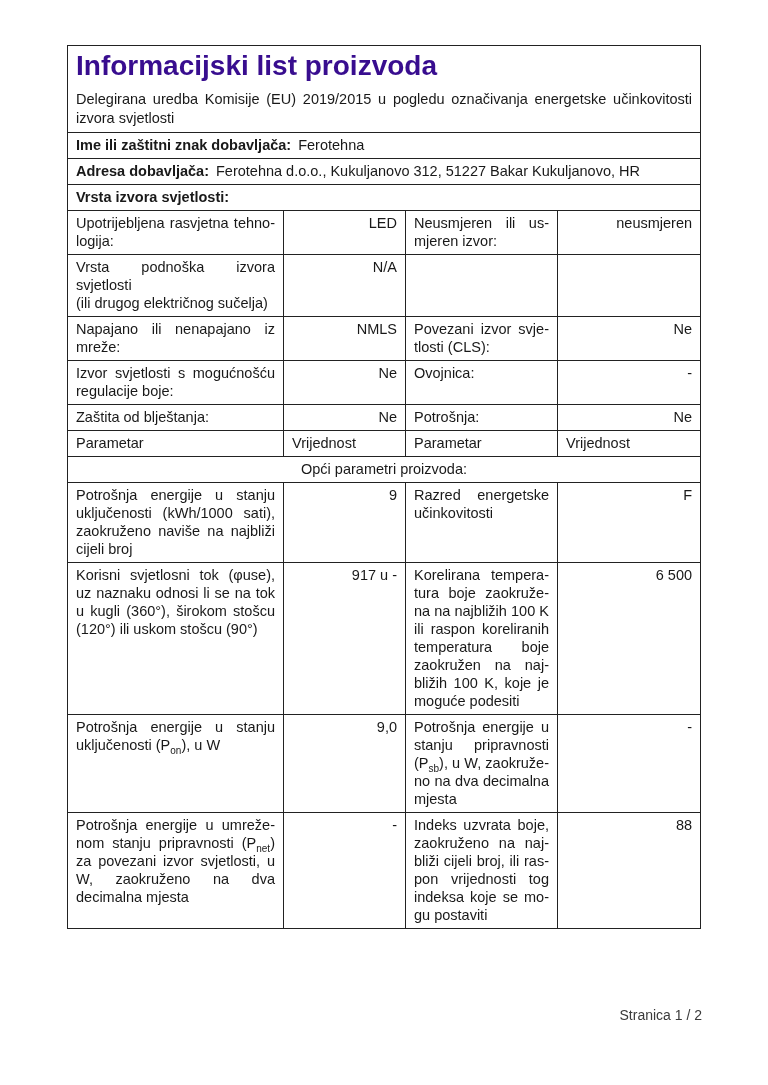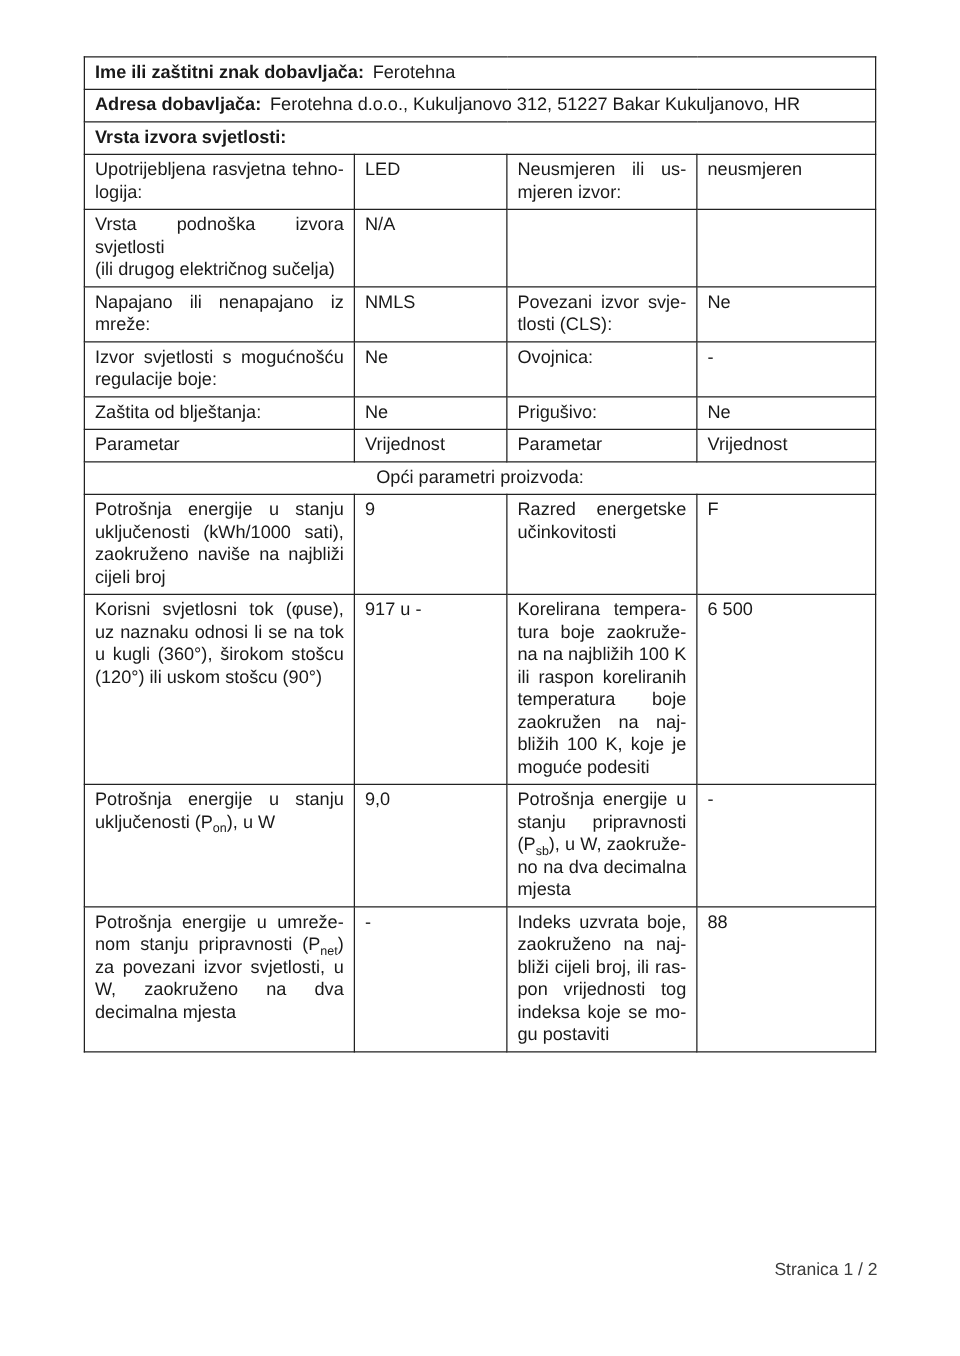--- a/index.html
+++ b/index.html
@@ -43,21 +43,21 @@
     line-height: 19px;
     text-align: justify;
   }
   .kv-cell { padding: 5px 8px; }
   .kv-label { font-weight: bold; }
   .kv-value { margin-left: 7px; }
   .pcell {
     text-align: justify;
     white-space: pre-line;
   }
-  .vcell { text-align: left; margin-top: 16px; }
+  .vcell { text-align: right; margin-top: 16px; }
   .section-cell {
     text-align: center;
     font-weight: bold;
     padding: 2px 8px 3px 8px;
   }
   .colhead { text-align: left; }
   sub { font-size: 10px; line-height: 0; }
   .footer {
     position: absolute;
     top: 1008px;
@@ -73,20 +73,26 @@
 <div class="page">
   <table class="doc">
     <colgroup>
       <col style="width:216px">
         <col style="width:122px">
         <col style="width:152px">
         <col style="width:143px">
     </colgroup>
 
     <tbody>
+        <tr>
+      <td class="title-cell" colspan="4">
+        <h1 class="doc-title" style="color: rgb(56, 13, 143);">Informacijski list proizvoda</h1>
+        <div class="doc-subtitle">Delegirana uredba Komisije (EU) 2019/2015 u pogledu označivanja energetske učinkovitosti izvora svjetlosti</div>
+      </td>
+    </tr>
 
     <tr>
       <td class="kv-cell" colspan="4">
         <span class="kv-label">Ime ili zaštitni znak dobavljača:</span><span class="kv-value">Ferotehna</span>
       </td>
     </tr>
     <tr>
       <td class="kv-cell" colspan="4">
         <span class="kv-label">Adresa dobavljača:</span><span class="kv-value">Ferotehna d.o.o., Kukuljanovo 312, 51227 Bakar Kukuljanovo, HR</span>
       </td>
@@ -118,21 +124,21 @@
     </tr>
     <tr>
       <td class="pcell">Izvor svjetlosti s mogućnošću regulacije boje:</td>
       <td class="vcell">Ne</td>
       <td class="pcell">Ovojnica:</td>
       <td class="vcell">-</td>
     </tr>
     <tr>
       <td class="pcell">Zaštita od blještanja:</td>
       <td class="vcell">Ne</td>
-      <td class="pcell">Prigušivo:</td>
+      <td class="pcell">Potrošnja:</td>
       <td class="vcell">Ne</td>
     </tr>
 
     <tr>
       <th class="colhead">Parametar</th>
       <th class="colhead">Vrijednost</th>
       <th class="colhead">Parametar</th>
       <th class="colhead">Vrijednost</th>
     </tr>
     <tr>

